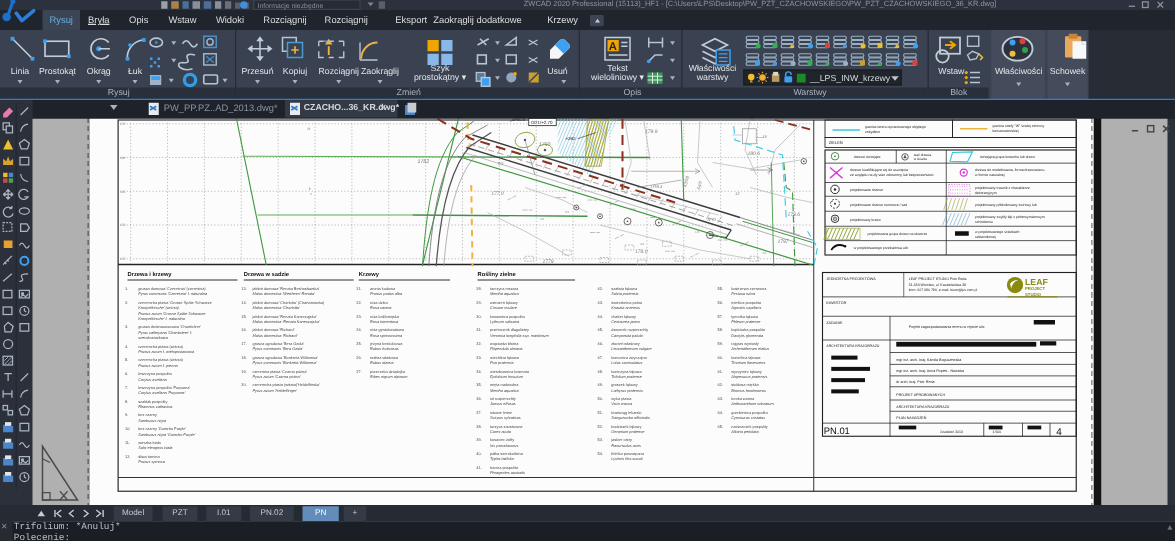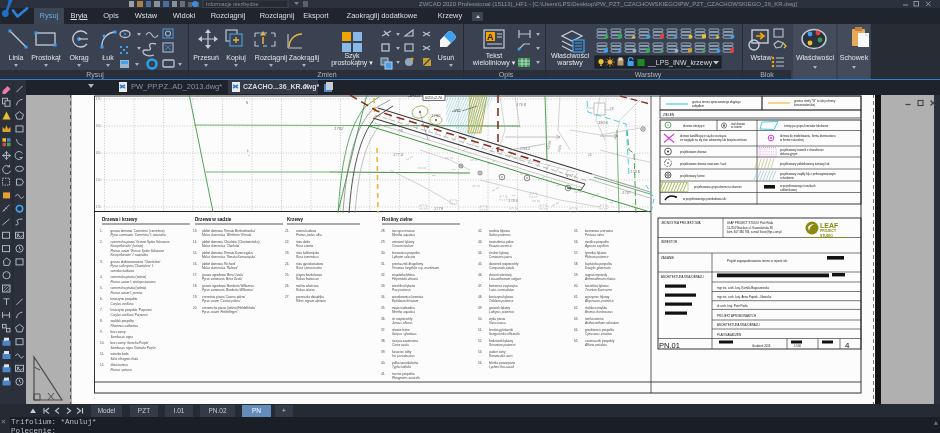--- a/index.html
+++ b/index.html
@@ -68,21 +68,21 @@
 </svg>
 
 <div class="abs" id="tabrow">
   <div class="rtab act" style="left:34px;width:30px;">Rysuj</div>
   <div class="rtab" style="left:66px;width:26px;text-decoration:underline;">Bryła</div>
   <div class="rtab" style="left:98px;width:26px;">Opis</div>
   <div class="rtab" style="left:130px;width:32px;">Wstaw</div>
   <div class="rtab" style="left:168px;width:32px;">Widoki</div>
   <div class="rtab" style="left:205px;width:46px;">Rozciągnij</div>
   <div class="rtab" style="left:247px;width:60px;">Rozciągnij</div>
-  <div class="rtab" style="left:297px;width:38px;text-align:center;">Eksport</div>
+  <div class="rtab" style="left:310px;width:38px;text-align:center;">Eksport</div>
   <div class="rtab" style="left:337px;width:90px;">Zaokrąglij dodatkowe</div>
   <div class="rtab" style="left:433px;width:34px;">Krzewy</div>
   <div class="abs" style="left:472px;top:4px;width:11px;height:9px;background:#3c4554;border-radius:1px;">
       <div style="width:0;height:0;border-left:2.5px solid transparent;border-right:2.5px solid transparent;border-bottom:3px solid #c9cdd3;margin:3px auto;"></div>
     </div>
 </div>
 
 <div class="abs" id="ribbon">
   <div class="gstrip" style="left:0;width:188px;"></div>
   <div class="gstrip" style="left:189px;width:274px;"></div>

